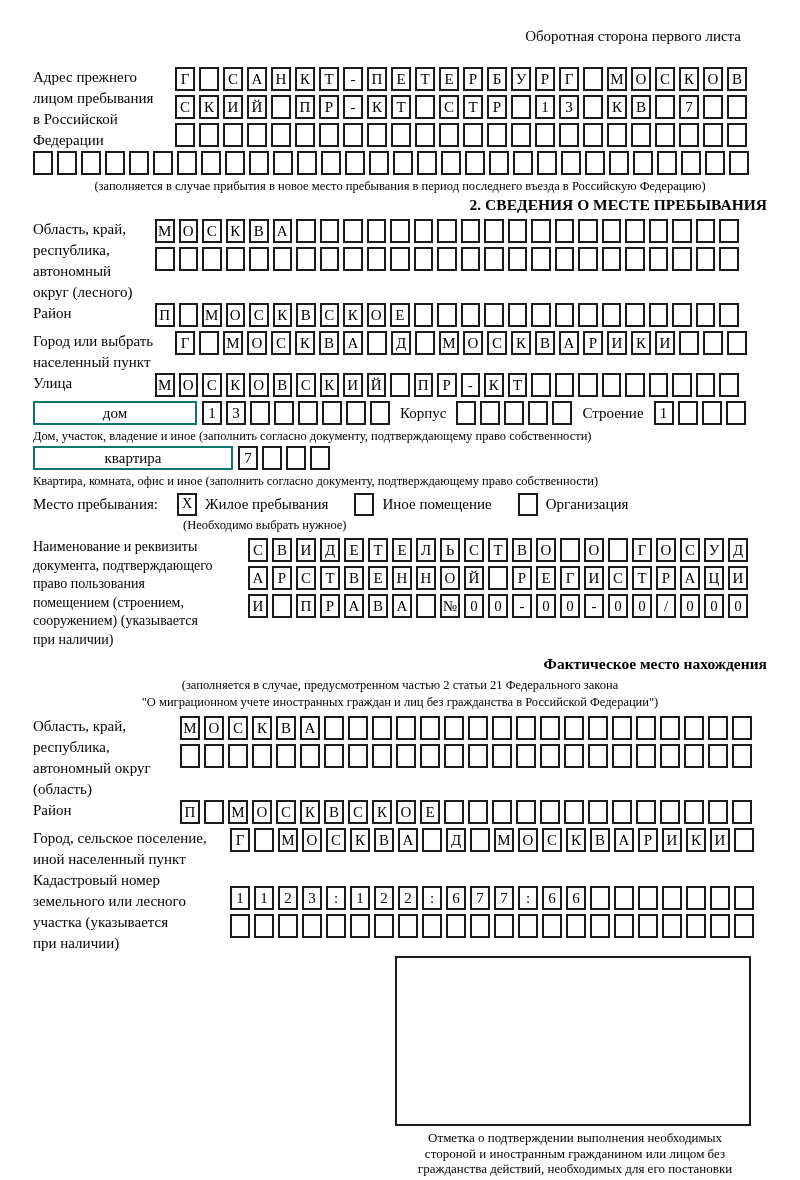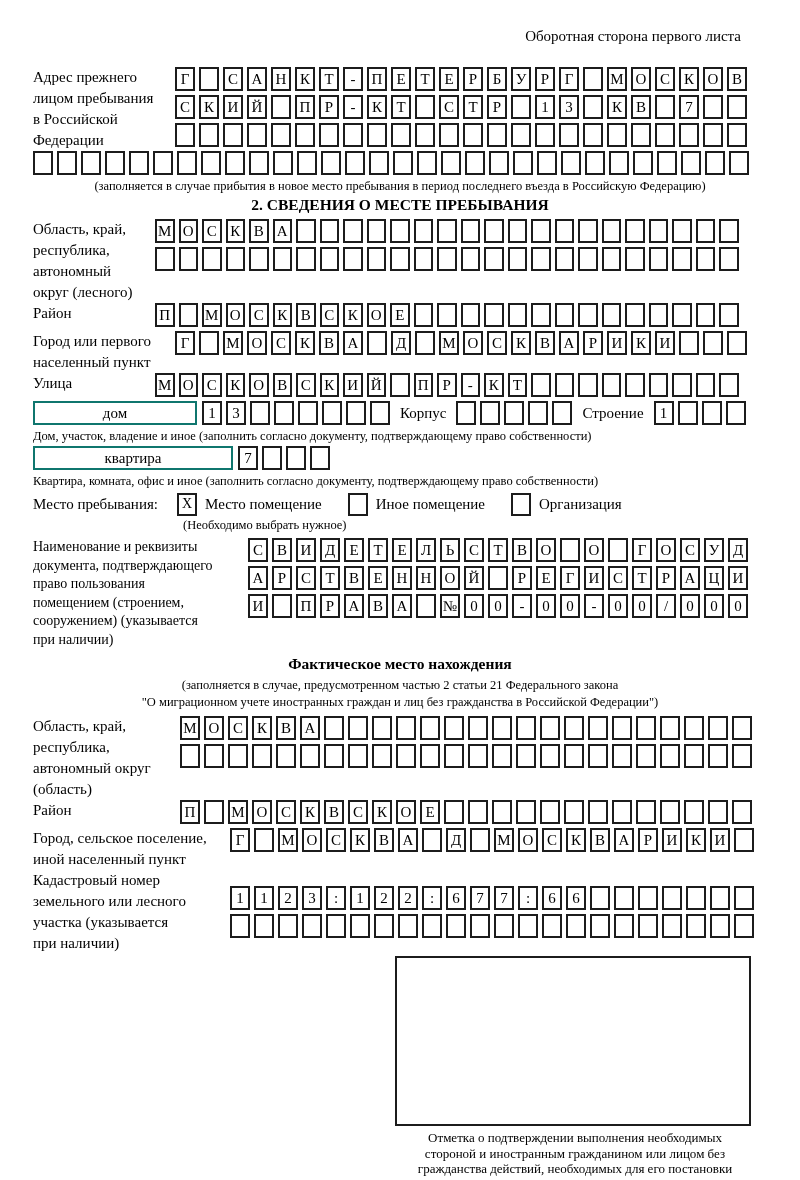--- a/index.html
+++ b/index.html
@@ -12,21 +12,21 @@
   .lbl div{white-space:nowrap;}
   .w122{width:122px}.w142{width:142px}.w147{width:147px}.w197{width:197px}
   .w215{width:215px;font-size:14px;line-height:18.5px;}
   .cells{flex:none;}
   .cellrow{display:flex;gap:4px;margin-bottom:4px;}
   .cell{box-sizing:border-box;flex:0 0 20px;width:20px;height:24px;border:2px solid #1c1c1c;
         display:flex;align-items:center;justify-content:center;font-size:15px;background:#fff;}
   .row25 .cell{flex-basis:19.5px;width:19.5px;}
   .note{font-size:12.5px;margin-bottom:2px;}
   .center{text-align:center;}
-  .sect-title{text-align:center;font-weight:bold;font-size:15.5px;margin:2px 0 5px 0;}
+  .sect-title{text-align:right;font-weight:bold;font-size:15.5px;margin:2px 0 5px 0;}
   .named-box{box-sizing:border-box;height:24px;border:2px solid #0f766e;display:flex;
              align-items:center;justify-content:center;font-size:15px;flex:none;}
   .inline-lbl{font-size:15px;line-height:24px;padding:0 10px;flex:none;white-space:nowrap;}
   .house-row{display:flex;align-items:flex-start;margin-bottom:4px;}
   .stay-row{display:flex;align-items:center;font-size:15px;height:26px;}
   .stay-label{flex:none;width:140px;}
   .checkbox{box-sizing:border-box;width:20px;height:23px;border:2px solid #1c1c1c;
             display:inline-flex;align-items:center;justify-content:center;font-size:14px;
             margin:0 8px 0 4px;flex:none;}
   .opt-label{white-space:nowrap;margin-right:22px;}
@@ -261,21 +261,21 @@
         <span class="cell"></span>
         <span class="cell"></span>
         <span class="cell"></span>
         <span class="cell"></span>
         <span class="cell"></span>
       </div>
   </div>
 
   <div class="frow">
     <div class="lbl w142">
-      <div>Город или первого</div>
+      <div>Город или выбрать</div>
       <div>населенный пункт</div>
     </div>
     <div class="cellrow">
         <span class="cell">Г</span>
         <span class="cell"></span>
         <span class="cell">М</span>
         <span class="cell">О</span>
         <span class="cell">С</span>
         <span class="cell">К</span>
         <span class="cell">В</span>
@@ -369,21 +369,21 @@
         <span class="cell"></span>
         <span class="cell"></span>
         <span class="cell"></span>
       </div>
   </div>
   <div class="note">Квартира, комната, офис и иное (заполнить согласно документу, подтверждающему право собственности)</div>
 
   <div class="stay-row">
     <span class="stay-label">Место пребывания:</span>
     <span class="checkbox">X</span>
-    <span class="opt-label">Место помещение</span>
+    <span class="opt-label">Жилое пребывания</span>
     <span class="checkbox"></span>
     <span class="opt-label">Иное помещение</span>
     <span class="checkbox"></span>
     <span class="opt-label">Организация</span>
   </div>
   <div class="stay-note">(Необходимо выбрать нужное)</div>
 
   <div class="frow">
     <div class="lbl w215">
       <div>Наименование и реквизиты</div>

